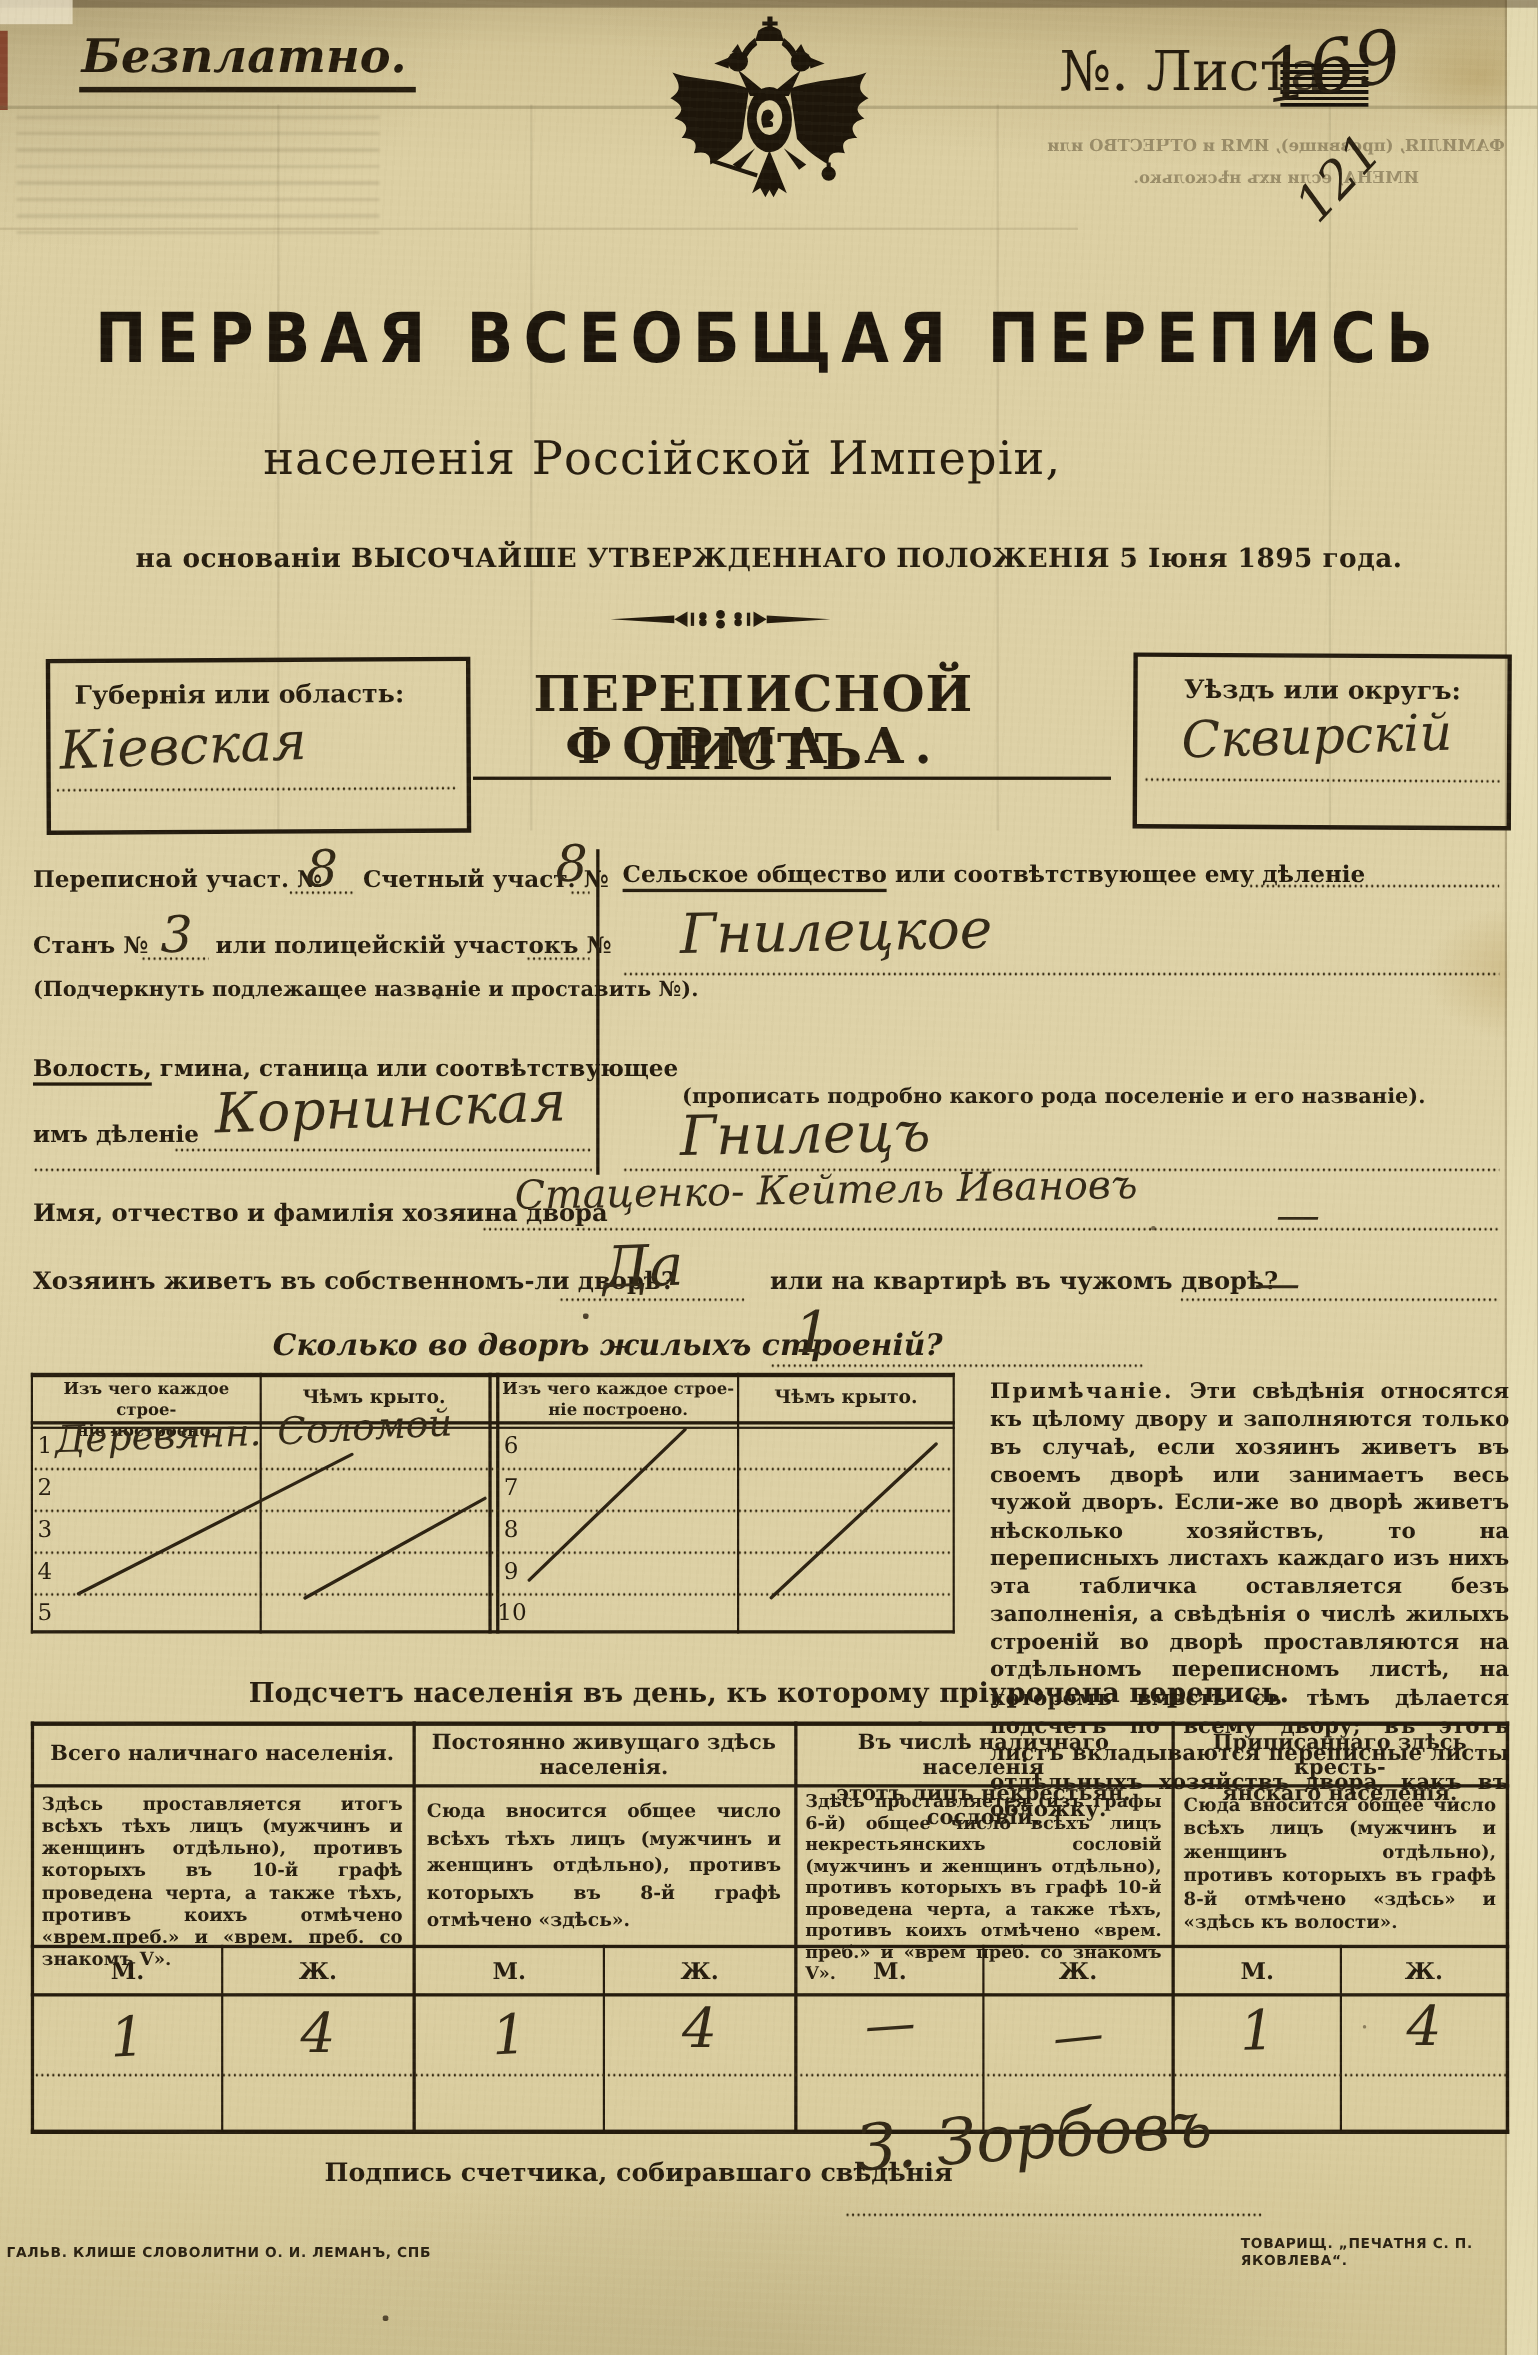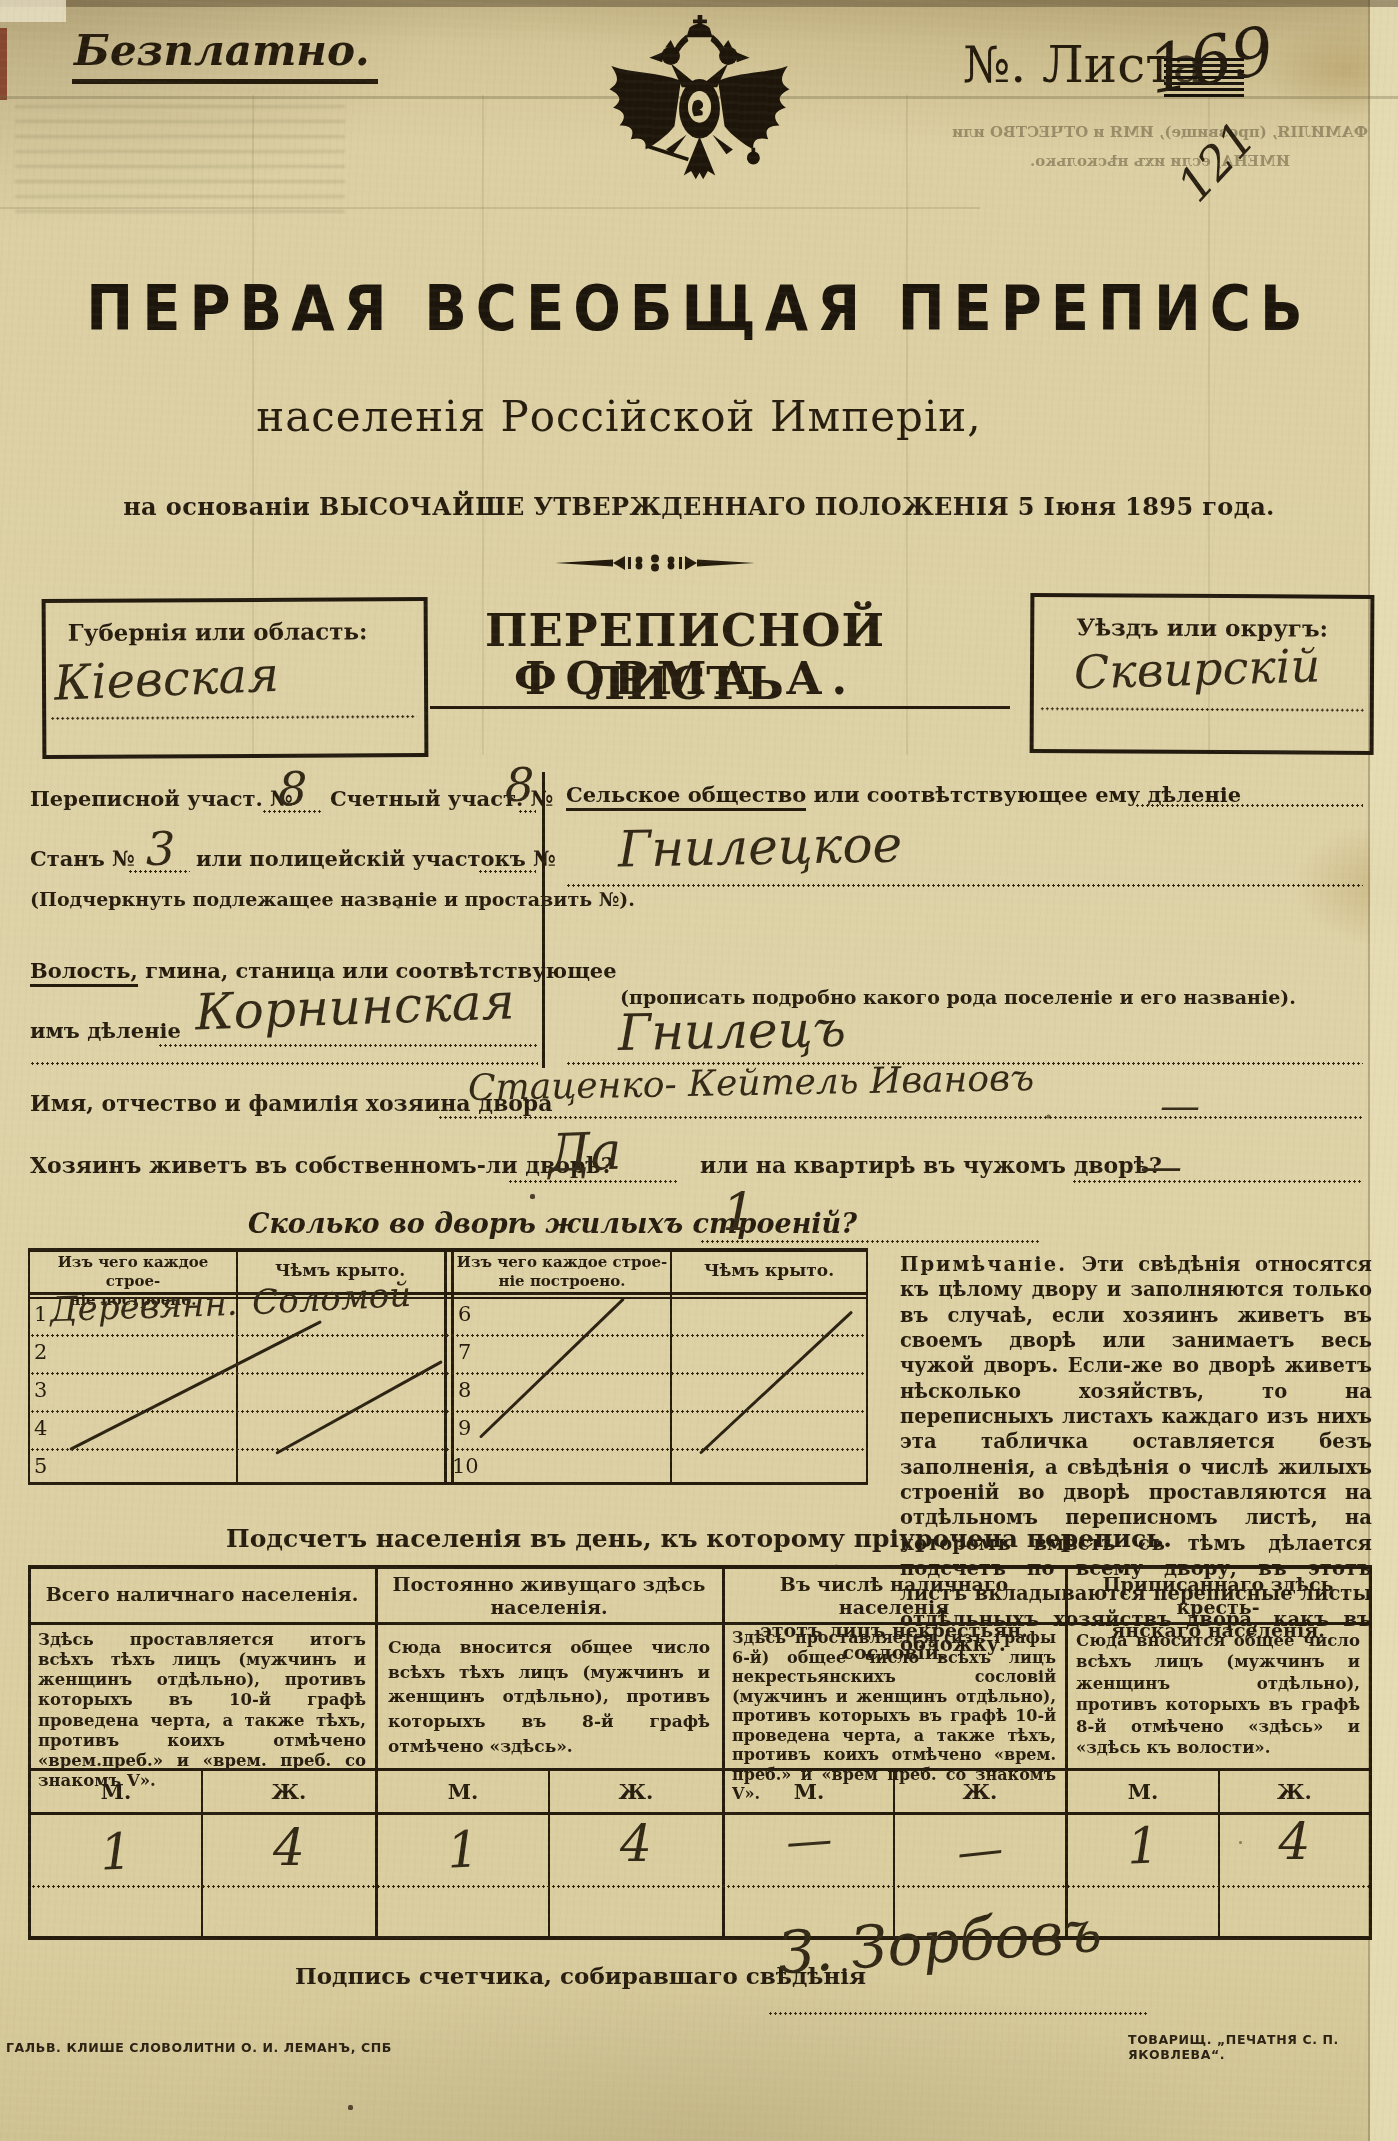--- a/index.html
+++ b/index.html
@@ -95,21 +95,21 @@
   <div class="a" style="left:963px;top:36px;font-size:50px;">
     <span>№. Листа</span>
   </div>
   <div class="a hatch" style="left:1164px;top:56px;width:80px;height:41px;"></div>
   <div class="a hw" style="left:1148px;top:22px;font-size:66px;transform:rotate(-10deg);color:#221a0e;">169</div>
   <div class="a hw" style="left:1206px;top:158px;font-size:46px;transform:rotate(-47deg);transform-origin:0 100%;color:#2a2112;">121</div>
 
   <div class="a ctr" style="left:0;top:276px;width:1398px;font-family:'DejaVu Sans',sans-serif;font-size:56px;font-weight:bold;letter-spacing:9px;transform:scaleY(1.12);color:#1c150c;">
     <span>ПЕРВАЯ ВСЕОБЩАЯ ПЕРЕПИСЬ</span>
   </div>
-  <div class="a ctr" style="left:17px;top:392px;width:1204px;font-size:42px;color:#251c0e;letter-spacing:1px;">
+  <div class="a ctr" style="left:0;top:392px;width:1204px;font-size:42px;color:#251c0e;letter-spacing:1px;">
     <span>населенія Россійской Имперіи,</span>
   </div>
   <div class="a ctr lbl" style="left:0;top:492px;width:1398px;font-size:24px;letter-spacing:.4px;">
     <span>на основаніи ВЫСОЧАЙШЕ УТВЕРЖДЕННАГО ПОЛОЖЕНІЯ 5 Іюня 1895 года.</span>
   </div>
 
   <div class="a" style="left:555px;top:552px;width:200px;height:22px;">
     <svg viewBox="0 0 200 22" width="200" height="22">
       <g fill="#241b0d">
         <polygon points="0,11 58,7.5 58,14.5"></polygon>

